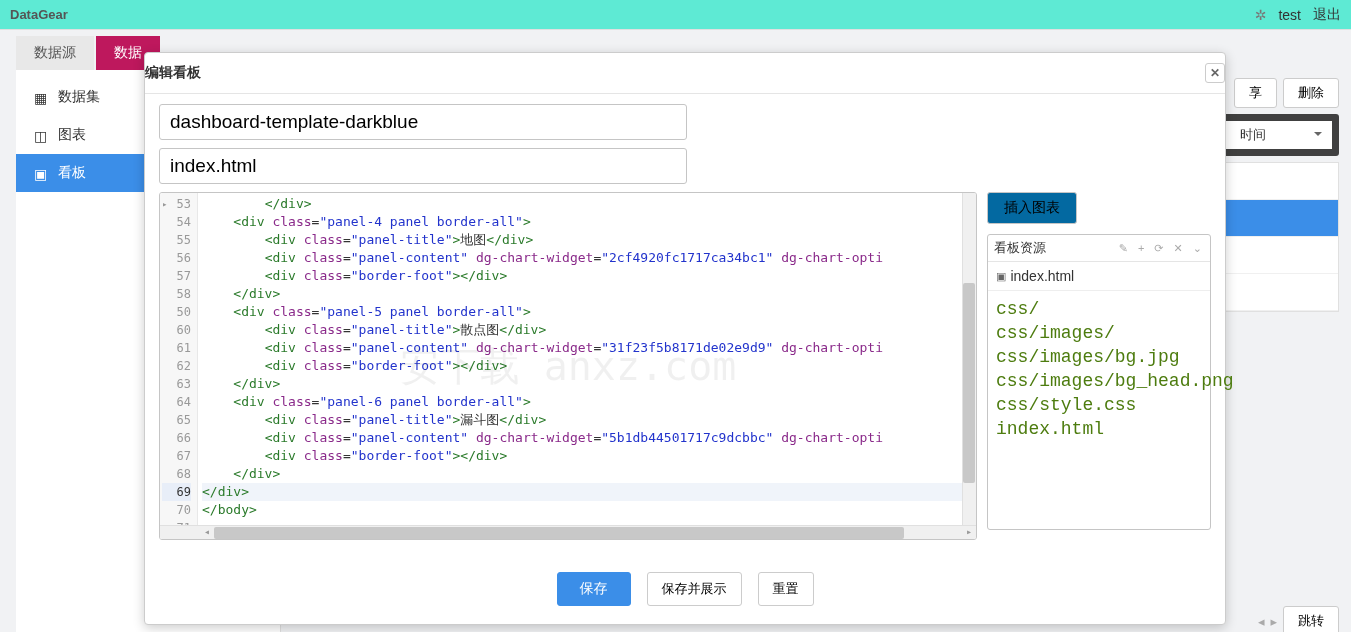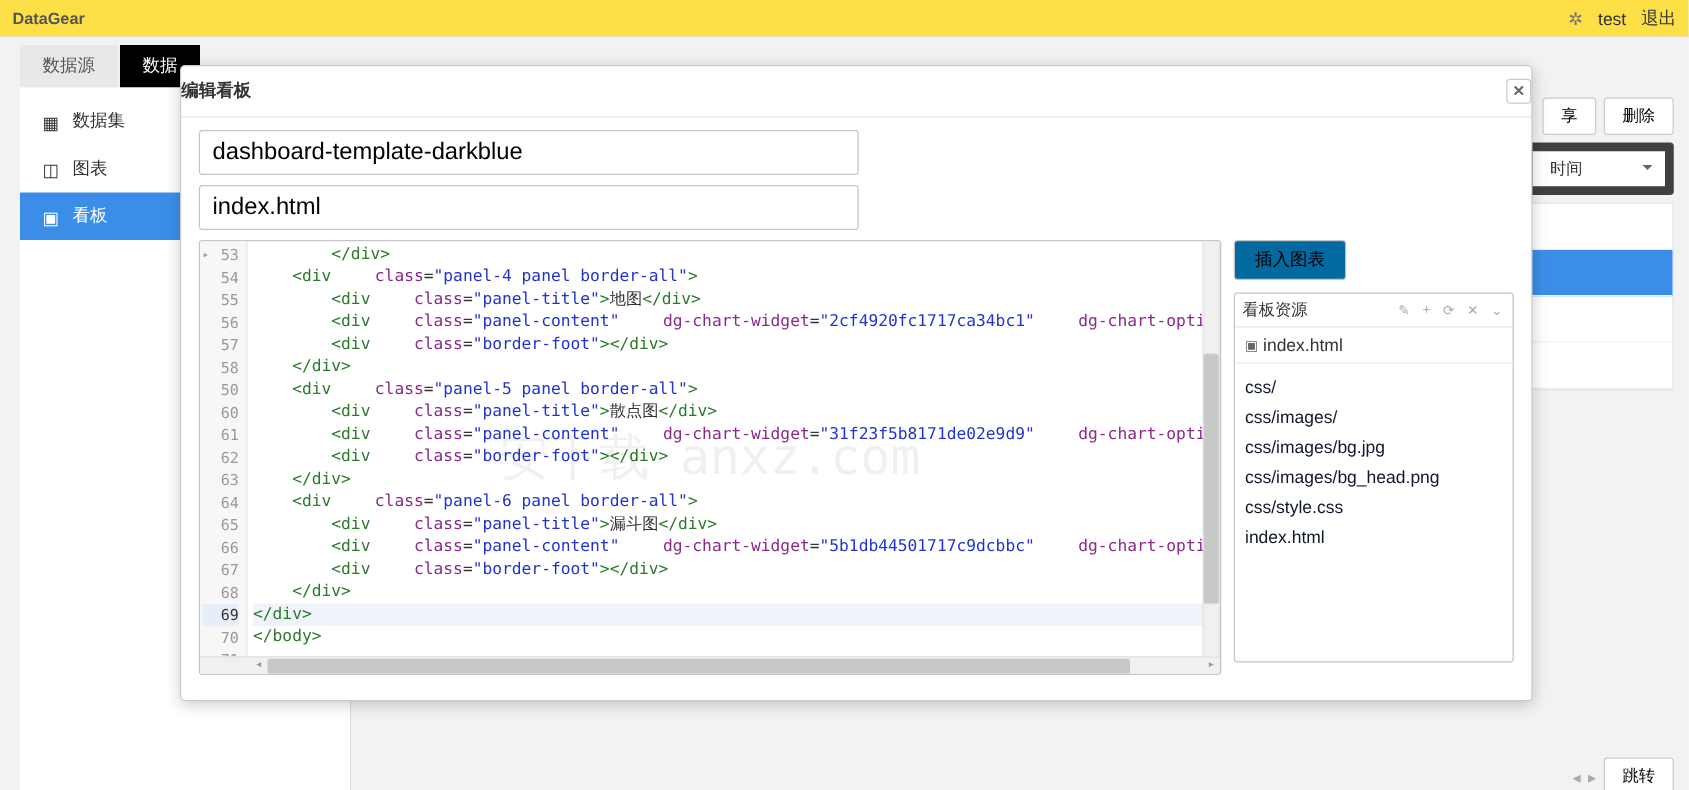--- a/index.html
+++ b/index.html
@@ -1,22 +1,22 @@
 <!DOCTYPE html>
 <html><head>
 <meta charset="utf-8">
 <style>
 * { box-sizing: border-box; margin: 0; padding: 0; }
 body { font-family: "Microsoft YaHei", Arial, sans-serif; font-size: 13px; background: #f1f2f4; color: #333; overflow: hidden; width: 1351px; height: 632px; position: relative; }
-.app-header { background: #fde047; height: 30px; display: flex; align-items: center; padding: 0 10px; border-bottom: 1px solid #e0e0e0; }
+.app-header { background: #5eead4; height: 30px; display: flex; align-items: center; padding: 0 10px; border-bottom: 1px solid #e0e0e0; }
 .app-title { font-weight: bold; color: #555; flex: 1; }
 .header-right { display: flex; align-items: center; gap: 12px; color: #333; font-size: 14px; }
 .tabs-bar { background: #f1f2f4; padding: 6px 0 0 16px; }
 .tab { display: inline-block; padding: 8px 18px; background: #e8e8e8; color: #555; font-size: 14px; margin-right: 2px; }
-.tab.active { background: #000000; color: #fff; }
+.tab.active { background: #be185d; color: #fff; }
 .main-layout { display: flex; height: calc(100% - 58px); }
 .sidebar { width: 265px; background: #fff; border-right: 1px solid #e0e0e0; padding: 8px 0; margin: 0 4px 4px 16px; }
 .sidebar-item { padding: 10px 18px; display: flex; align-items: center; gap: 10px; font-size: 14px; color: #333; cursor: pointer; }
 .sidebar-item.active { background: #3b8ee8; color: #fff; }
 .sidebar-icon { width: 14px; height: 14px; display: inline-block; }
 .content-area { flex: 1; padding: 8px 12px; position: relative; }
 .toolbar-row { display: flex; justify-content: flex-end; gap: 6px; margin-bottom: 6px; }
 .btn-outline { background: #fff; border: 1px solid #ccc; padding: 5px 14px; border-radius: 3px; cursor: pointer; font-size: 13px; }
 .search-row { display: flex; justify-content: flex-end; align-items: center; gap: 6px; margin-bottom: 6px; }
 .dropdown-box { background: #fff; border: 7px solid #404040; padding: 5px 30px 5px 14px; border-radius: 3px; position: relative; min-width: 120px; }
@@ -38,33 +38,33 @@
 .gutter { width: 38px; background: #f7f7f7; border-right: 1px solid #e8e8e8; text-align: right; color: #999; padding: 2px 6px 2px 2px; line-height: 18px; font-size: 12px; float: left; height: 100%; position: relative; }
 .gutter .fold { position: absolute; left: 2px; font-size: 9px; color: #999; }
 .code-body { margin-left: 38px; padding: 2px 4px; line-height: 18px; white-space: pre; overflow-x: auto; height: calc(100% - 14px); }
 .code-line { height: 18px; }
 .code-line.current { background: #f0f4fa; }
 .hscroll { height: 14px; background: #f0f0f0; border-top: 1px solid #e0e0e0; position: relative; }
 .hscroll-thumb { position: absolute; left: 54px; top: 1px; height: 12px; width: 690px; background: #c8c8c8; border-radius: 2px; }
 .vscroll { position: absolute; right: 0; top: 0; width: 14px; height: calc(100% - 14px); background: #f0f0f0; border-left: 1px solid #e0e0e0; }
 .vscroll-thumb { position: absolute; right: 1px; top: 90px; width: 12px; height: 200px; background: #c8c8c8; border-radius: 2px; }
 .tag-open, .tag-close { color: #2a7a2a; }
-.attr-name { color: #8a2a8a; margin-left: 27px; }
+.attr-name { color: #8a2a8a; }
 .attr-val { color: #2233cc; }
 .plain { color: #333; }
 
 .resource-panel { width: 224px; }
 .insert-chart-btn { border: 1px solid #c5c5c5; background: #0369a1; padding: 6px 16px; border-radius: 3px; font-size: 14px; cursor: pointer; margin-bottom: 10px; }
 .res-box { border: 1px solid #c5c5c5; border-radius: 3px; height: 296px; }
 .res-header { display: flex; align-items: center; padding: 4px 6px; border-bottom: 1px solid #e5e5e5; font-size: 13px; }
 .res-title { flex: 1; color: #333; }
 .res-icons { display: flex; gap: 6px; align-items: center; color: #aaa; font-size: 11px; }
 .res-icon { cursor: pointer; padding: 0 2px; }
 .res-current { padding: 6px 8px; border-bottom: 1px solid #eee; display: flex; align-items: center; gap: 4px; font-size: 14px; }
-.res-list { padding: 6px 8px; font-size: 14px; line-height: 24px; color: #0f172a; }
+.res-list { padding: 6px 8px; font-size: 18px; line-height: 24px; color: #4d7c0f; font-family: Liberation Mono, monospace; }
 .dialog-footer { display: flex; justify-content: center; gap: 16px; padding: 12px 0 18px; }
 .btn-primary { background: #3b8ee8; color: #fff; border: 1px solid #3b8ee8; padding: 7px 22px; border-radius: 3px; cursor: pointer; font-size: 14px; }
 .watermark { position: absolute; left: 50%; top: 50%; transform: translate(-50%,-50%); color: rgba(0,0,0,.06); font-size: 40px; pointer-events: none; text-align: center; line-height: 1.2; }
 </style>
 </head>
 <body>
 
 <div class="app-header">
   <span class="app-title">DataGear</span>
   <div class="header-right">
@@ -185,14 +185,19 @@
                 <div>css/images/</div>
                 <div>css/images/bg.jpg</div>
                 <div>css/images/bg_head.png</div>
                 <div>css/style.css</div>
                 <div>index.html</div>
               </div>
           </div>
         </div>
       </div>
     </div>
+    <div class="dialog-footer">
+      <button class="btn-primary">保存</button>
+      <button class="btn-outline">保存并展示</button>
+      <button class="btn-outline">重置</button>
+    </div>
   </div>
 </div>
 
 </body></html>

